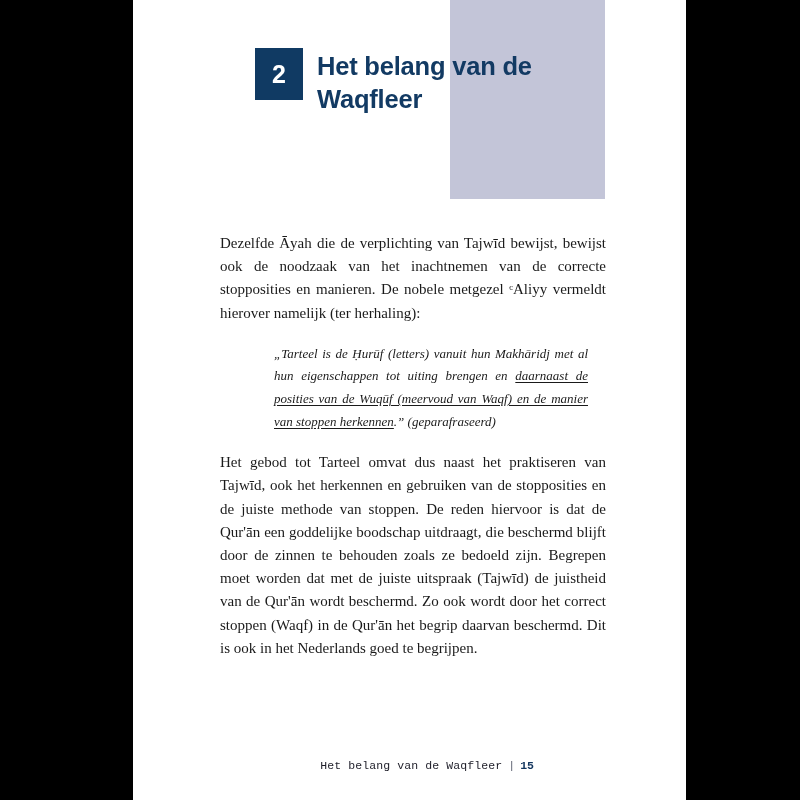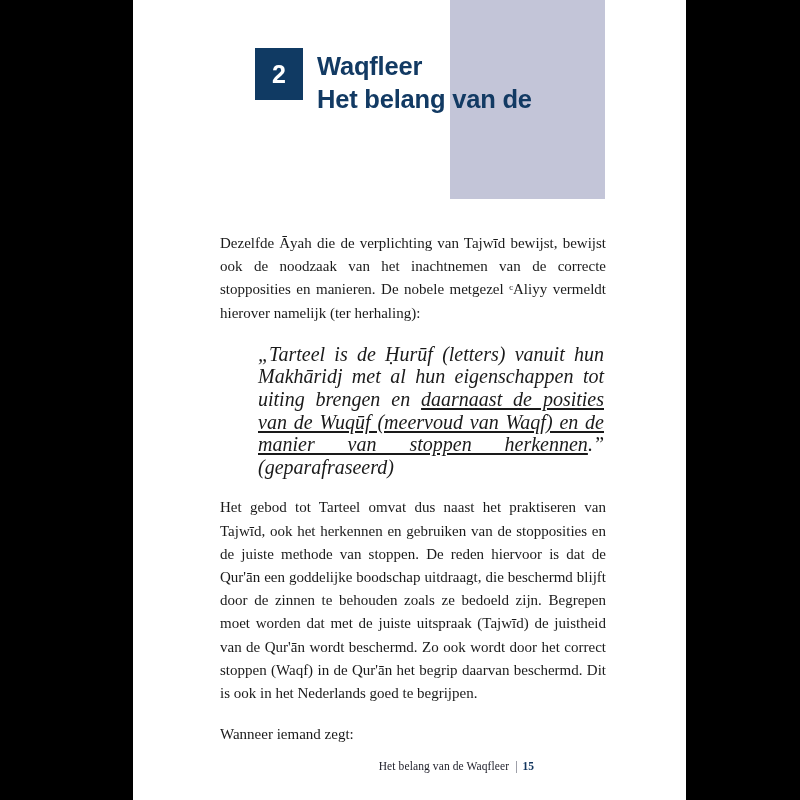--- a/index.html
+++ b/index.html
@@ -108,23 +108,23 @@
     margin-bottom: 0;
   }
 
   
   #quote-block {
     margin: 6px 0 18px 0;
     padding-left: 38px;
     padding-right: 2px;
   }
   #quote-block p {
-    margin: 0;
+    margin: 16px;
     font-style: italic;
-    font-size: 20px;
+    font-size: 13px;
     line-height: 22.6px;
     color: #1a1a1a;
     text-align: justify;
     text-justify: inter-word;
   }
   .uline {
     text-decoration: underline;
     text-underline-offset: 2px;
   }
 
@@ -133,21 +133,21 @@
   
   #page-footer {
     position: absolute;
     left: 0;
     bottom: 26px;
     width: 481px;
     height: 18px;
     text-align: right;
     padding-right: 80px;
     box-sizing: border-box;
-    font-family: Liberation Serif, serif;
+    font-family: Liberation Mono, monospace;
   }
   #footer-title {
     font-size: 11.5px;
     color: #1d1d28;
     letter-spacing: 0.1px;
   }
   #footer-sep {
     font-size: 11.5px;
     color: #5d6170;
     margin: 0 5px 0 6px;
@@ -163,36 +163,35 @@
 
 <div id="page-frame">
   <div id="page">
 
     <div id="chapter-header">
       <div id="decor-block"></div>
       <div id="chapter-number-box">
         <div id="chapter-number">2</div>
       </div>
       <div id="chapter-title">
+        <div>Het belang van de</div>
         <div>Waqfleer</div>
-        <div>Het belang van de</div>
       </div>
     </div>
 
     <div id="body-column">
 
       <p class="body-par">Dezelfde Āyah die de verplichting van Tajwīd bewijst, bewijst ook de noodzaak van het inachtnemen van de correcte stopposities en manieren. De nobele metgezel ᶜAliyy vermeldt hierover namelijk (ter herhaling):</p>
 
       <blockquote id="quote-block">
         <p><span>„Tarteel is de Ḥurūf (letters) vanuit hun Makhāridj met al hun eigenschappen tot uiting brengen en </span><span class="uline">daarnaast de posities van de Wuqūf (meervoud van Waqf) en de manier van stoppen herkennen</span><span>.” (geparafraseerd)</span></p>
       </blockquote>
 
       <p class="body-par">Het gebod tot Tarteel omvat dus naast het praktiseren van Tajwīd, ook het herkennen en gebruiken van de stopposities en de juiste methode van stoppen. De reden hiervoor is dat de Qur'ān een goddelijke boodschap uitdraagt, die beschermd blijft door de zinnen te behouden zoals ze bedoeld zijn. Begrepen moet worden dat met de juiste uitspraak (Tajwīd) de juistheid van de Qur'ān wordt beschermd. Zo ook wordt door het correct stoppen (Waqf) in de Qur'ān het begrip daarvan beschermd. Dit is ook in het Nederlands goed te begrijpen.</p>
 
-      <p class="body-par tight">Wanneer iemand zegt:</p>
 
 
     </div>
 
     <div id="page-footer">
       <span id="footer-title">Het belang van de Waqfleer</span><span id="footer-sep">|</span><span id="footer-pagenum">15</span>
     </div>
 
   </div>
 </div>

